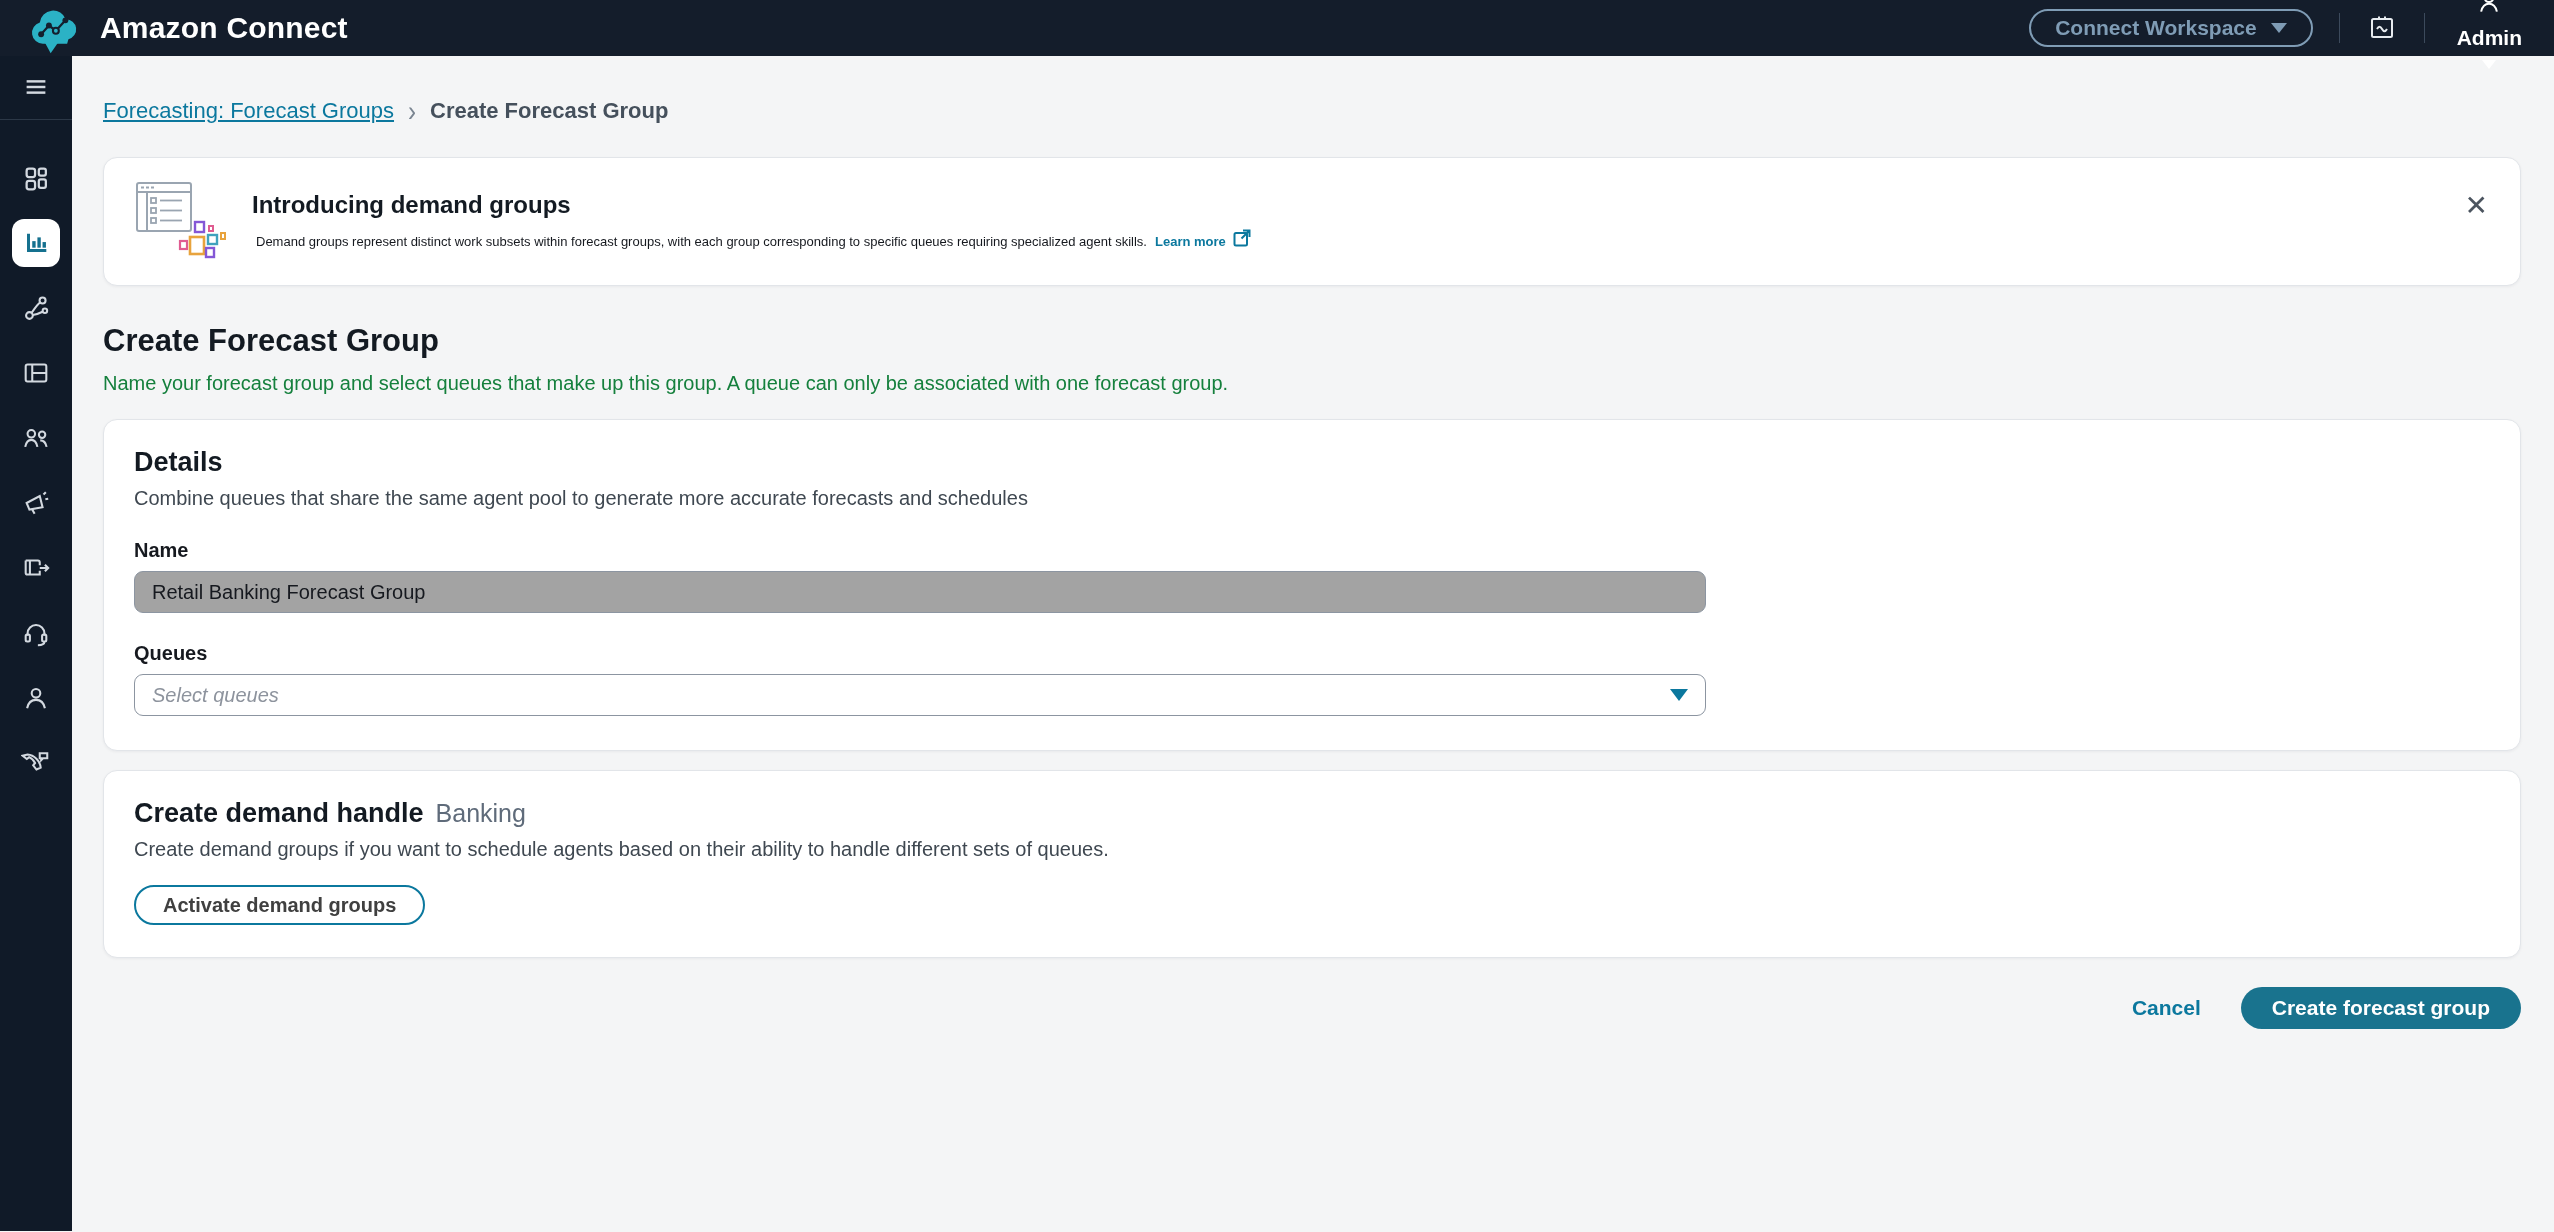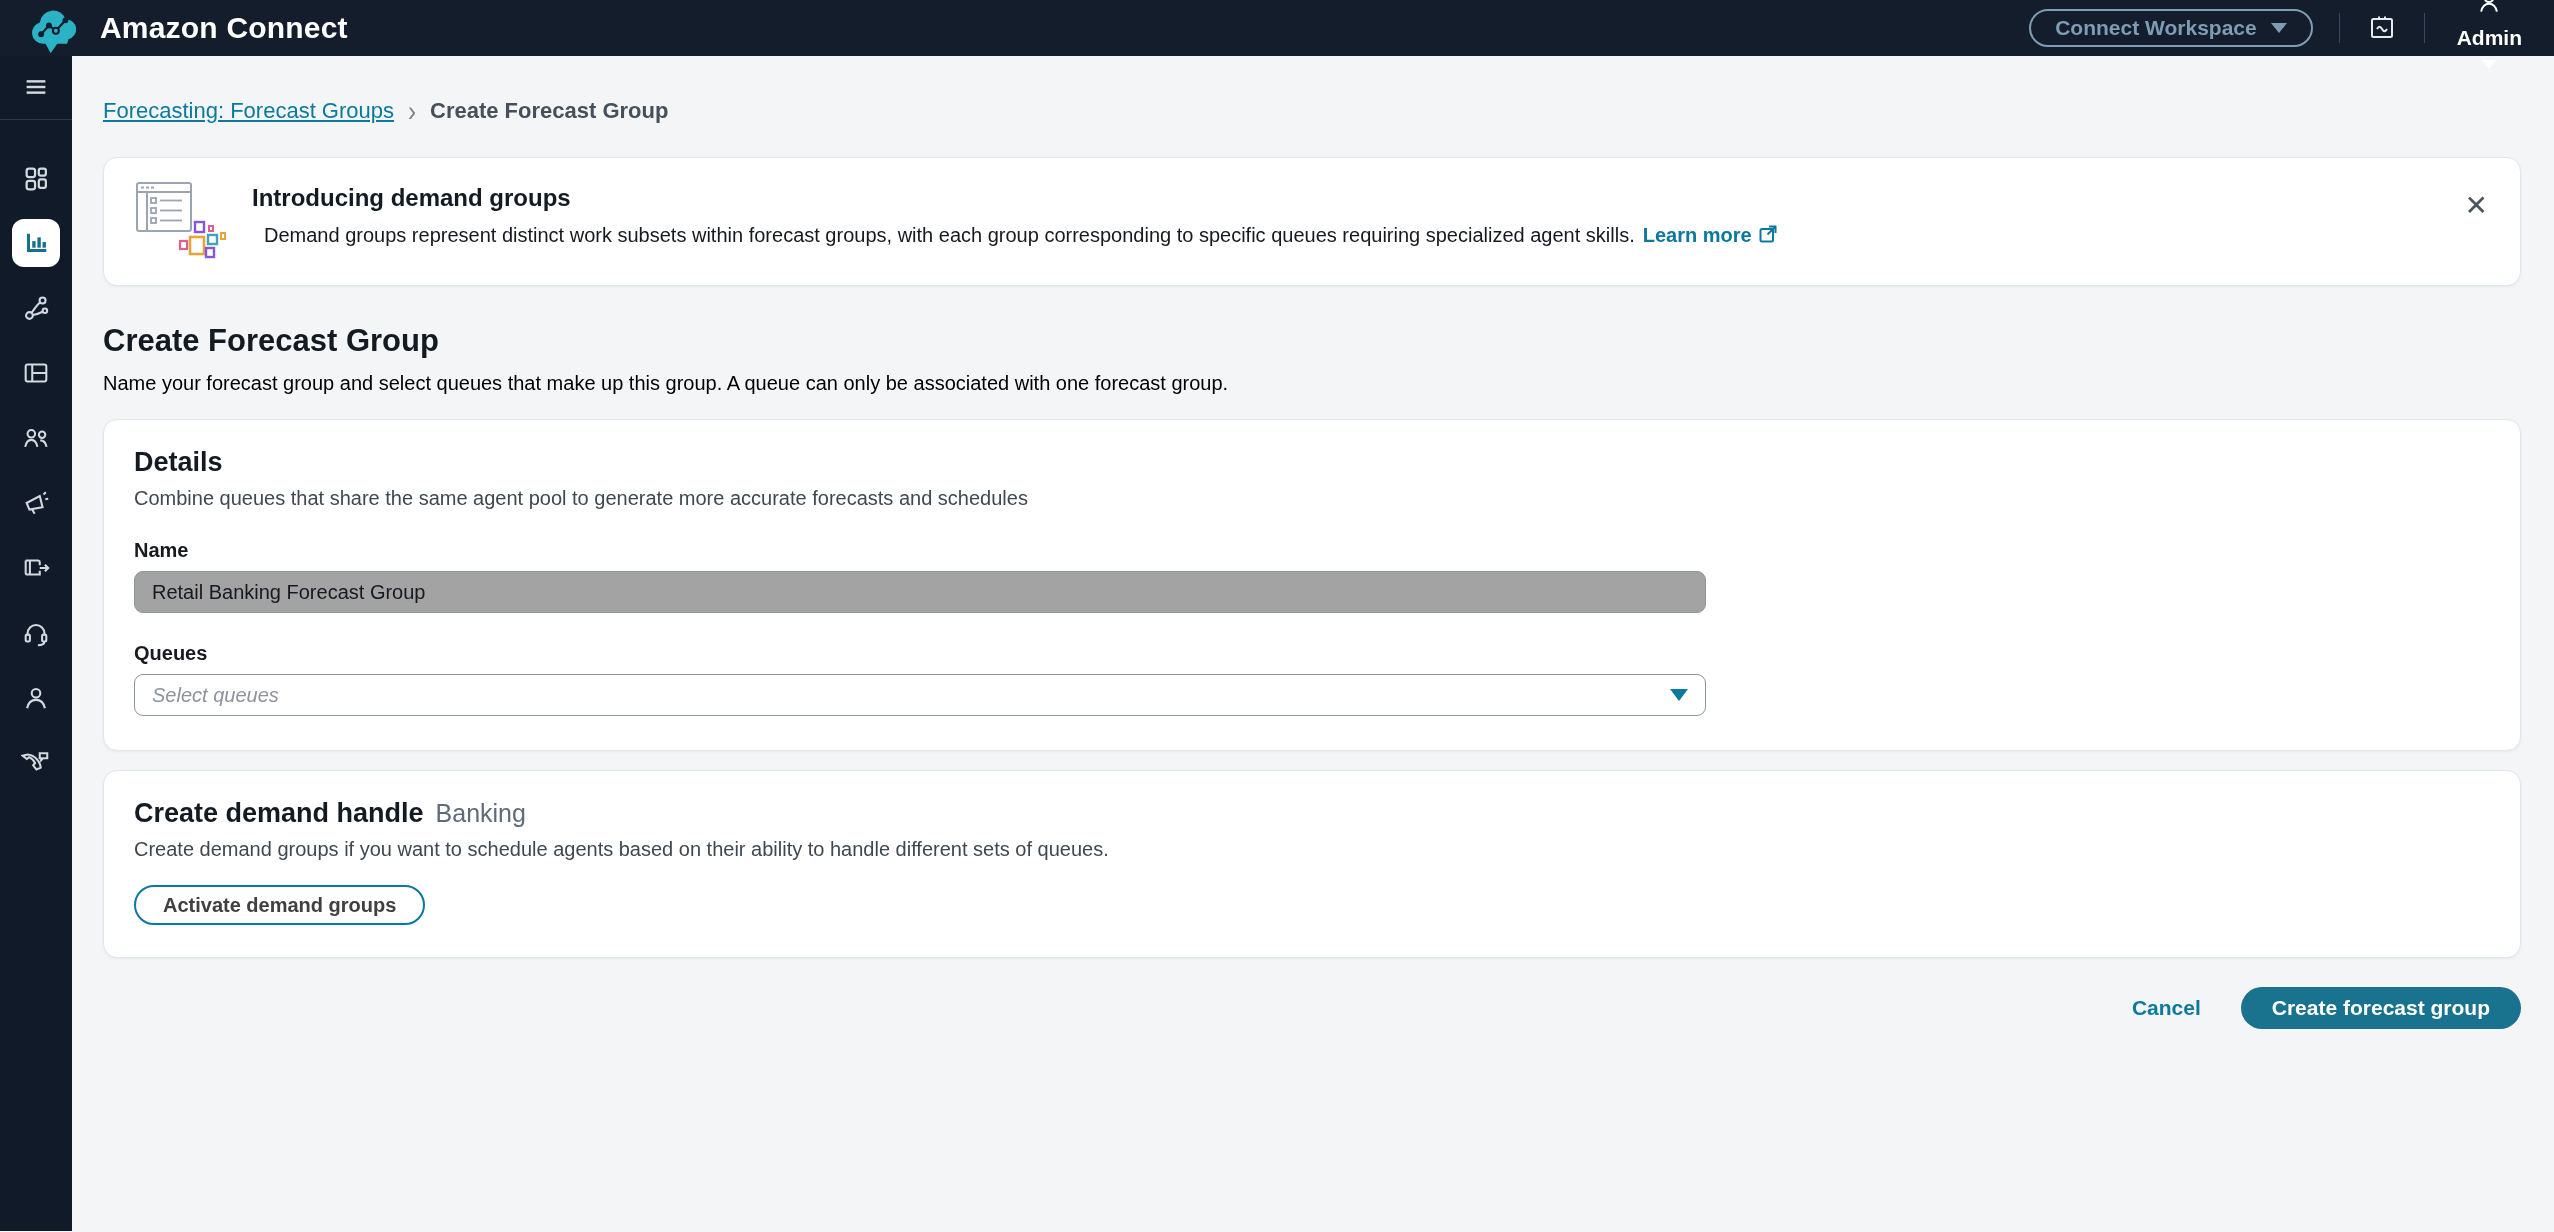--- a/index.html
+++ b/index.html
@@ -59,30 +59,30 @@
   .crumb-sep { color: #7a8591; font-size: 24px; line-height: 1; transform: scaleY(1.25); }
   .crumb-current { color: #45505c; font-weight: bold; }
   .card {
     background: #fff; border: 1px solid #e2e5e9; border-radius: 14px;
     box-shadow: 0 1px 3px rgba(16,24,40,.05);
   }
   
   .banner { margin-top: 33px; height: 129px; display: flex; align-items: center; padding: 0 30px; position: relative; }
   .banner-illustration { width: 98px; height: 90px; flex: 0 0 auto; margin-right: 20px; }
   .banner-title { margin: 0 0 9px 0; font-size: 24px; font-weight: 800; color: #131a22; }
-  .banner-desc { margin: 12px; font-size: 20px; color: #16191f; }
+  .banner-desc { margin: 4px; font-size: 13px; color: #16191f; }
   .banner-desc a { color: #0b789e; font-weight: bold; text-decoration: none; margin-left: 8px; cursor: pointer; }
   .ext-icon { width: 20px; height: 20px; margin-left: 6px; vertical-align: -2px; }
   .banner-close {
     position: absolute; top: 30px; right: 28px; background: none; border: none; cursor: pointer;
     color: #4b545f; font-size: 28px; line-height: 1; padding: 4px; font-family: inherit;
   }
   
   .page-title { margin: 37px 0 0 0; font-size: 31px; font-weight: 800; color: #131a22; }
-  .page-desc { margin: 13px 0 0 0; font-size: 20px; color: #000000; }
+  .page-desc { margin: 13px 0 0 0; font-size: 20px; color: #15803d; }
   
   .details-card { margin-top: 24px; padding: 27px 30px 34px; }
   .card-title { margin: 0; font-size: 27px; font-weight: 800; color: #131a22; }
   .card-desc { margin: 9px 0 0 0; font-size: 20px; color: #3f4851; }
   .field-label { display: block; margin: 29px 0 0 0; font-size: 20px; font-weight: bold; color: #16191f; }
   .text-input {
     display: block; margin-top: 9px; width: 1572px; height: 42px;
     border: 1px solid #8c95a1; border-radius: 9px; padding: 0 17px;
     font-family: inherit; font-size: 20px; color: #16191f; background: #a3a3a3; outline: none;
   }

